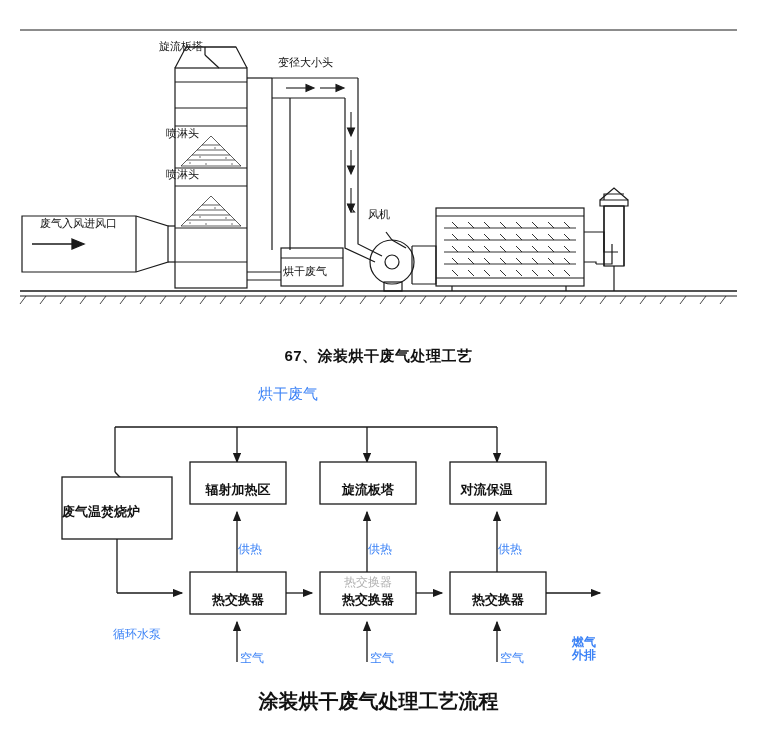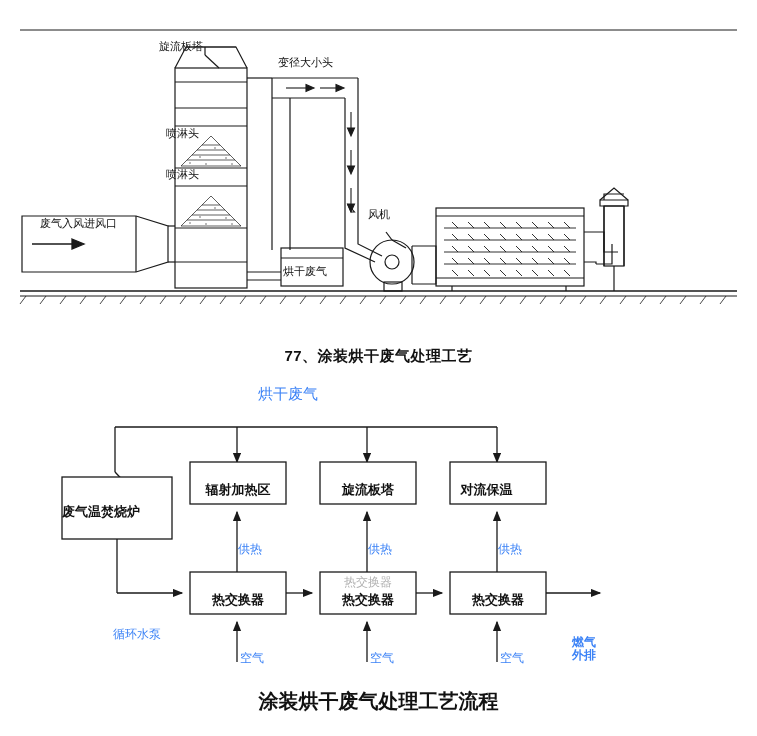--- a/index.html
+++ b/index.html
@@ -296,21 +296,21 @@
   </svg>
 
   <div class="lbl" style="left:159px; top:40px;">旋流板塔</div>
   <div class="lbl" style="left:278px; top:56px;">变径大小头</div>
   <div class="lbl" style="left:166px; top:127px;">喷淋头</div>
   <div class="lbl" style="left:166px; top:168px;">喷淋头</div>
   <div class="lbl" style="left:40px; top:217px;">废气入风进风口</div>
   <div class="lbl" style="left:283px; top:265px;">烘干废气</div>
   <div class="lbl" style="left:368px; top:208px;">风机</div>
 
-  <div class="title" id="title-2">77、涂装烘干废气处理工艺</div>
+  <div class="title" id="title-2">67、涂装烘干废气处理工艺</div>
 
   <svg class="fig" id="fig2" width="757" height="336" viewBox="0 0 757 336" style="top:372px;">
     <defs>
       <marker id="ah" markerWidth="9" markerHeight="9" refX="7" refY="3.2" orient="auto">
         <path d="M0,0 L8,3.2 L0,6.4 Z" fill="#1a1a1a"></path>
       </marker>
     </defs>
     <g fill="none" stroke="#1a1a1a" stroke-width="1.3">
 
       <line x1="115" y1="55" x2="497" y2="55"></line>

